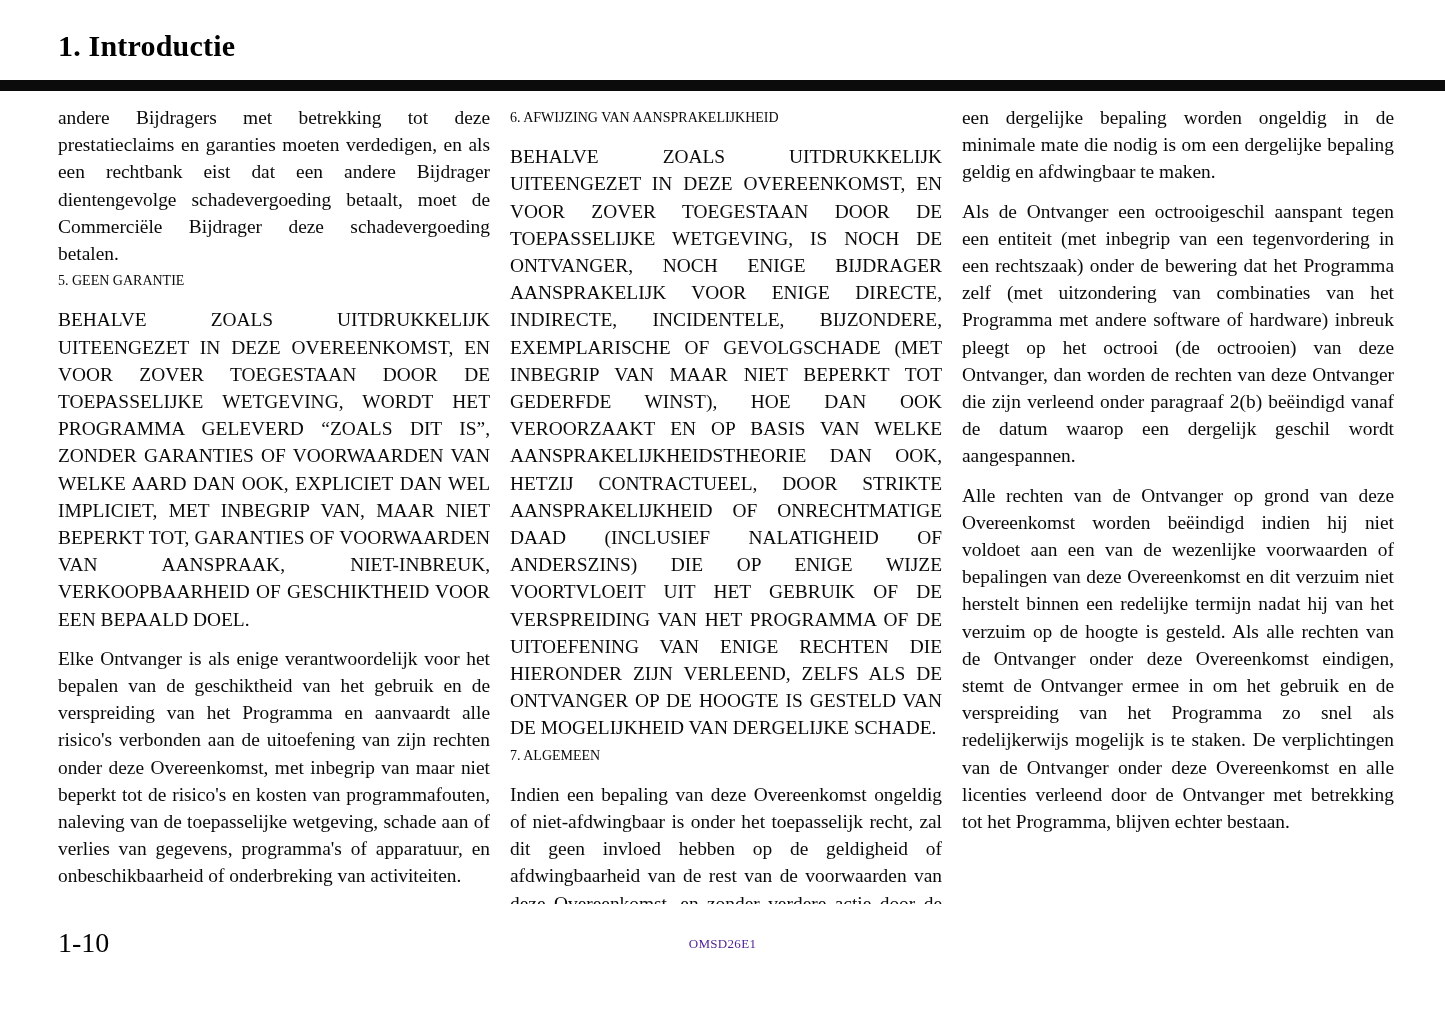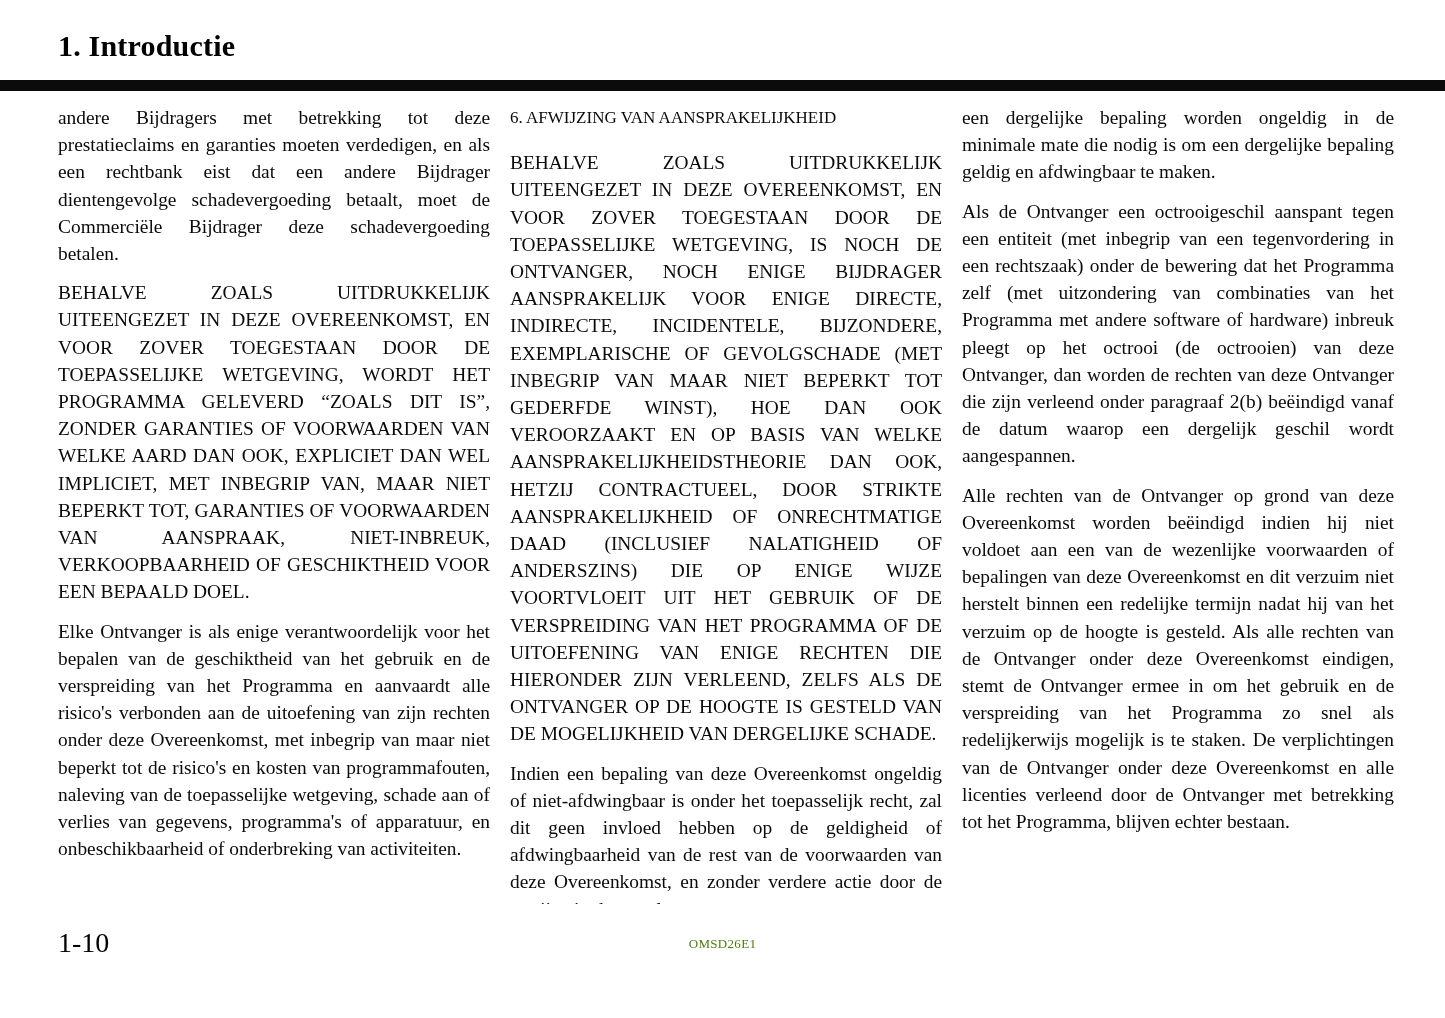--- a/index.html
+++ b/index.html
@@ -82,27 +82,27 @@
     margin-top: 12px;
   }
   
   p.caps {
     text-align: justify;
   }
   p.gap {
     margin-top: 26px;
   }
   p.nogap {
-    margin-top: 18px;
+    margin-top: 12px;
   }
   
   p.section-head {
     margin: 0;
     text-align: left;
-    font-size: 17px;
+    font-size: 14px;
     line-height: 27.2px;
   }
 
   
   .page-footer {
     position: absolute;
     left: 0;
     top: 920px;
     width: 1445px;
     height: 60px;
@@ -116,45 +116,47 @@
     color: #000;
   }
   .doc-code {
     position: absolute;
     left: 0;
     top: 16px;
     width: 1445px;
     text-align: center;
     font-size: 13px;
     letter-spacing: 0.3px;
-    color: #4d7c0f;
+    color: #4c1d95;
   }
 </style>
 </head>
 <body>
 
 <div class="page">
 
   <div class="page-header">
     <h1 class="chapter-title">1. Introductie</h1>
   </div>
 
   <div class="header-rule"></div>
 
   <div class="columns">
 
     <div class="column">
       <p class="para">andere Bijdragers met betrekking tot deze prestatieclaims en garanties moeten verdedigen, en als een rechtbank eist dat een andere Bijdrager dientengevolge schadevergoeding betaalt, moet de Commerciële Bijdrager deze schadevergoeding betalen.</p>
+      <p class="section-head gap">5. GEEN GARANTIE</p>
       <p class="para caps nogap">BEHALVE ZOALS UITDRUKKELIJK UITEENGEZET IN DEZE OVEREENKOMST, EN VOOR ZOVER TOEGESTAAN DOOR DE TOEPASSELIJKE WETGEVING, WORDT HET PROGRAMMA GELEVERD “ZOALS DIT IS”, ZONDER GARANTIES OF VOORWAARDEN VAN WELKE AARD DAN OOK, EXPLICIET DAN WEL IMPLICIET, MET INBEGRIP VAN, MAAR NIET BEPERKT TOT, GARANTIES OF VOORWAARDEN VAN AANSPRAAK, NIET-INBREUK, VERKOOPBAARHEID OF GESCHIKTHEID VOOR EEN BEPAALD DOEL.</p>
       <p class="para nogap">Elke Ontvanger is als enige verantwoordelijk voor het bepalen van de geschiktheid van het gebruik en de verspreiding van het Programma en aanvaardt alle risico's verbonden aan de uitoefening van zijn rechten onder deze Overeenkomst, met inbegrip van maar niet beperkt tot de risico's en kosten van programmafouten, naleving van de toepasselijke wetgeving, schade aan of verlies van gegevens, programma's of apparatuur, en onbeschikbaarheid of onderbreking van activiteiten.</p>
     </div>
 
     <div class="column">
       <p class="section-head">6. AFWIJZING VAN AANSPRAKELIJKHEID</p>
       <p class="para caps nogap">BEHALVE ZOALS UITDRUKKELIJK UITEENGEZET IN DEZE OVEREENKOMST, EN VOOR ZOVER TOEGESTAAN DOOR DE TOEPASSELIJKE WETGEVING, IS NOCH DE ONTVANGER, NOCH ENIGE BIJDRAGER AANSPRAKELIJK VOOR ENIGE DIRECTE, INDIRECTE, INCIDENTELE, BIJZONDERE, EXEMPLARISCHE OF GEVOLGSCHADE (MET INBEGRIP VAN MAAR NIET BEPERKT TOT GEDERFDE WINST), HOE DAN OOK VEROORZAAKT EN OP BASIS VAN WELKE AANSPRAKELIJKHEIDSTHEORIE DAN OOK, HETZIJ CONTRACTUEEL, DOOR STRIKTE AANSPRAKELIJKHEID OF ONRECHTMATIGE DAAD (INCLUSIEF NALATIGHEID OF ANDERSZINS) DIE OP ENIGE WIJZE VOORTVLOEIT UIT HET GEBRUIK OF DE VERSPREIDING VAN HET PROGRAMMA OF DE UITOEFENING VAN ENIGE RECHTEN DIE HIERONDER ZIJN VERLEEND, ZELFS ALS DE ONTVANGER OP DE HOOGTE IS GESTELD VAN DE MOGELIJKHEID VAN DERGELIJKE SCHADE.</p>
+      <p class="section-head gap">7. ALGEMEEN</p>
       <p class="para nogap">Indien een bepaling van deze Overeenkomst ongeldig of niet-afdwingbaar is onder het toepasselijk recht, zal dit geen invloed hebben op de geldigheid of afdwingbaarheid van de rest van de voorwaarden van deze Overeenkomst, en zonder verdere actie door de partijen in deze, zal</p>
     </div>
 
     <div class="column">
       <p class="para">een dergelijke bepaling worden ongeldig in de minimale mate die nodig is om een dergelijke bepaling geldig en afdwingbaar te maken.</p>
       <p class="para gap">Als de Ontvanger een octrooigeschil aanspant tegen een entiteit (met inbegrip van een tegenvordering in een rechtszaak) onder de bewering dat het Programma zelf (met uitzondering van combinaties van het Programma met andere software of hardware) inbreuk pleegt op het octrooi (de octrooien) van deze Ontvanger, dan worden de rechten van deze Ontvanger die zijn verleend onder paragraaf 2(b) beëindigd vanaf de datum waarop een dergelijk geschil wordt aangespannen.</p>
       <p class="para nogap">Alle rechten van de Ontvanger op grond van deze Overeenkomst worden beëindigd indien hij niet voldoet aan een van de wezenlijke voorwaarden of bepalingen van deze Overeenkomst en dit verzuim niet herstelt binnen een redelijke termijn nadat hij van het verzuim op de hoogte is gesteld. Als alle rechten van de Ontvanger onder deze Overeenkomst eindigen, stemt de Ontvanger ermee in om het gebruik en de verspreiding van het Programma zo snel als redelijkerwijs mogelijk is te staken. De verplichtingen van de Ontvanger onder deze Overeenkomst en alle licenties verleend door de Ontvanger met betrekking tot het Programma, blijven echter bestaan.</p>
     </div>
 
   </div>

